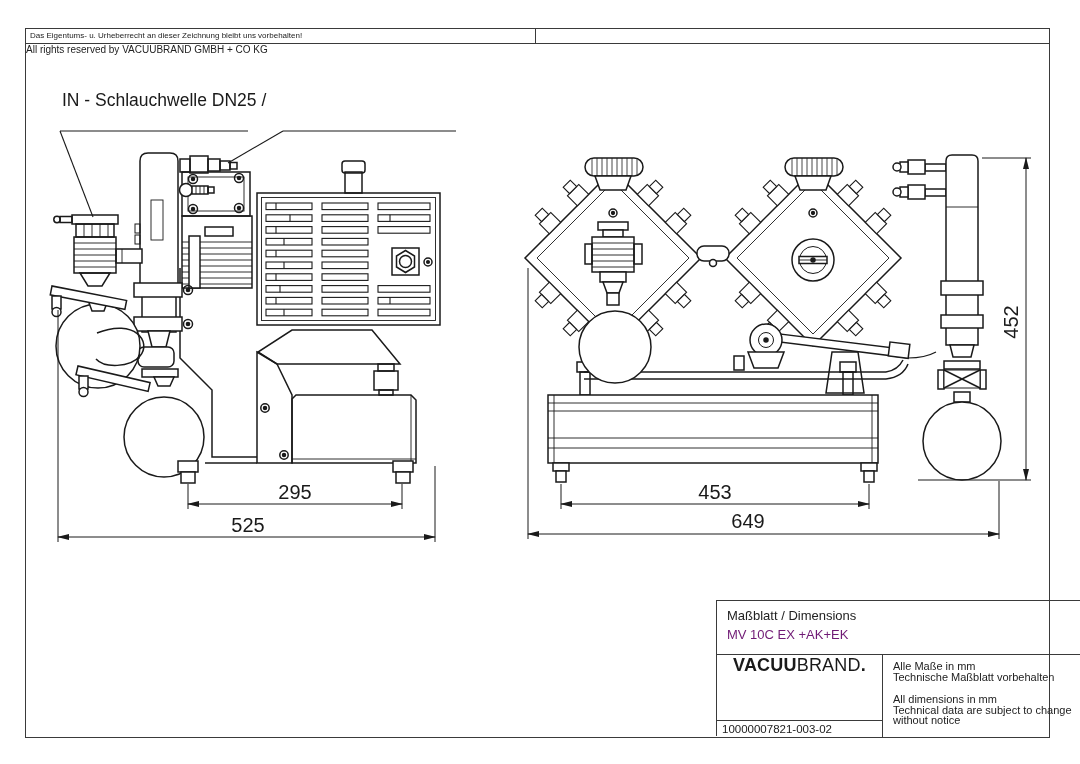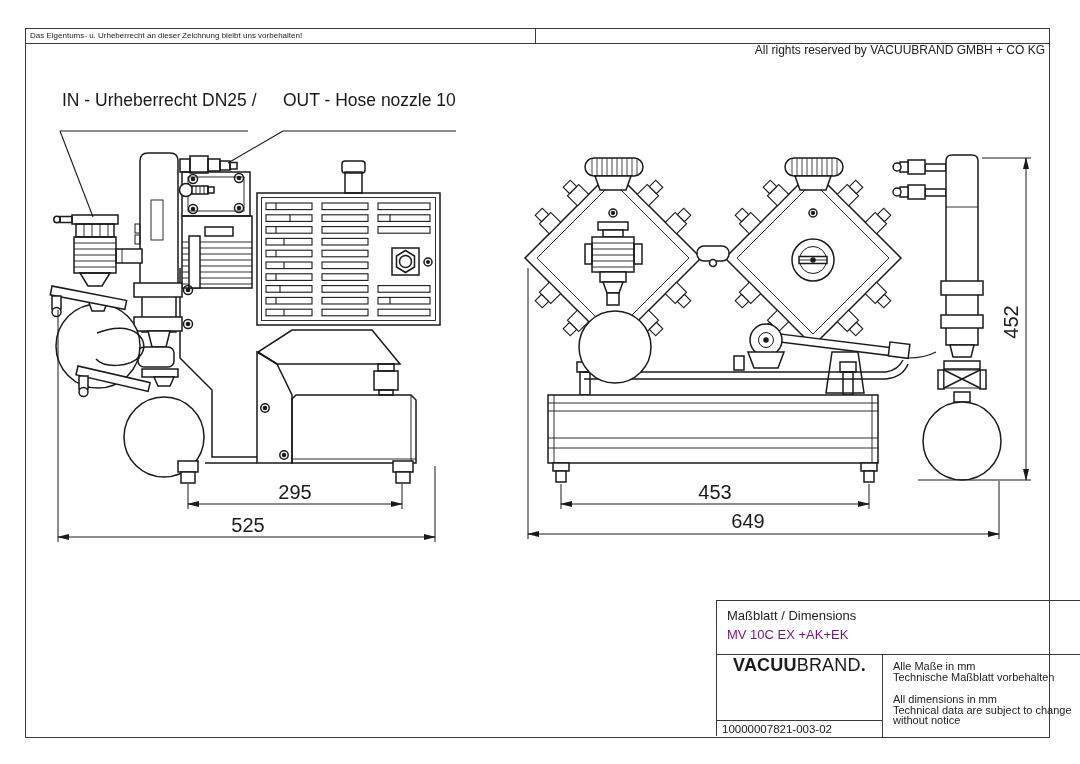--- a/index.html
+++ b/index.html
@@ -1,20 +1,20 @@
 <!DOCTYPE html>
 <html><head>
 <meta charset="utf-8">
 <style>
   html,body{margin:0;padding:0;background:#fff;}
   .page{position:relative;width:1080px;height:764px;background:#fff;font-family:"Liberation Sans",sans-serif;color:#1a1a1a;overflow:hidden;}
   .frame{position:absolute;left:25px;top:28px;width:1023px;height:708px;border:1.5px solid #3a3a3a;}
   .header-bar{position:absolute;left:0;top:0;width:100%;height:14px;border-bottom:1.5px solid #3a3a3a;display:flex;flex-direction:column;}
   .header-left{width:505px;border-right:1.5px solid #3a3a3a;font-size:8px;line-height:14px;padding-left:4px;white-space:nowrap;color:#222;}
-  .header-right{flex:1;font-size:12px;line-height:14px;text-align:right;padding-right:4px;white-space:nowrap;color:#222;}
+  .header-right{flex:1;font-size:10px;line-height:14px;padding-right:4px;white-space:nowrap;color:#222;}
   .svgwrap{position:absolute;left:0;top:0;width:1080px;height:764px;}
   .label{position:absolute;font-size:17.5px;line-height:19px;color:#1a1a1a;white-space:nowrap;}
   .titleblock{position:absolute;left:716px;top:600px;width:367px;height:136px;border:1.5px solid #3a3a3a;border-right:none;border-bottom:none;box-sizing:border-box;}
   .tb-row1{height:54px;border-bottom:1.5px solid #3a3a3a;padding:7px 0 0 10px;box-sizing:border-box;}
   .tb-doc{font-size:13px;color:#222;}
   .tb-model{font-size:13px;margin-top:4px;color:#701a75;}
   .tb-row2{display:flex;height:82px;}
   .tb-left{width:166px;border-right:1.5px solid #3a3a3a;display:flex;flex-direction:column;box-sizing:border-box;gap:44px;}
   .tb-logo{flex:1;display:flex;align-items:center;justify-content:center;font-size:18px;letter-spacing:0.2px;}
   .tb-logo .b{font-weight:bold;}
@@ -456,24 +456,23 @@
       <line x1="982" y1="158" x2="1031" y2="158"></line>
       <line x1="918" y1="480" x2="1031" y2="480"></line>
       <line x1="1026" y1="158" x2="1026" y2="480" marker-start="url(#arrL)" marker-end="url(#arrR)"></line>
     </g>
     <text x="715" y="499" font-size="20" text-anchor="middle">453</text>
     <text x="748" y="528" font-size="20" text-anchor="middle">649</text>
     <text font-size="20" text-anchor="middle" transform="translate(1018,322) rotate(-90)">452</text>
   </svg>
 
   <div class="label" style="left:62px;top:91px;">
-    <div>IN - Urheberrecht DN25 /</div>
+    <div>IN - Schlauchwelle DN25 /</div>
   </div>
   <div class="label" style="left:283px;top:91px;">
-    <div>OUT - Hose nozzle 10</div>
   </div>
 
   <div class="titleblock">
     <div class="tb-row1">
       <div class="tb-doc">Maßblatt / Dimensions</div>
       <div class="tb-model">MV 10C EX +AK+EK</div>
     </div>
     <div class="tb-row2">
       <div class="tb-left">
         <div class="tb-logo">

